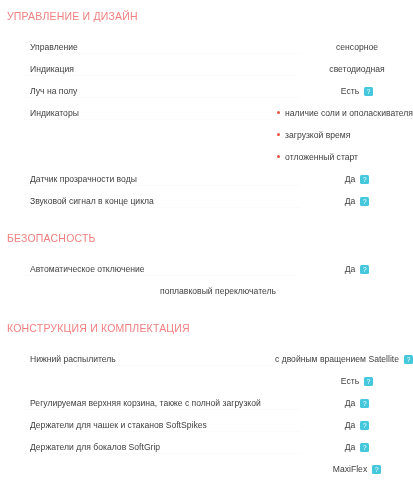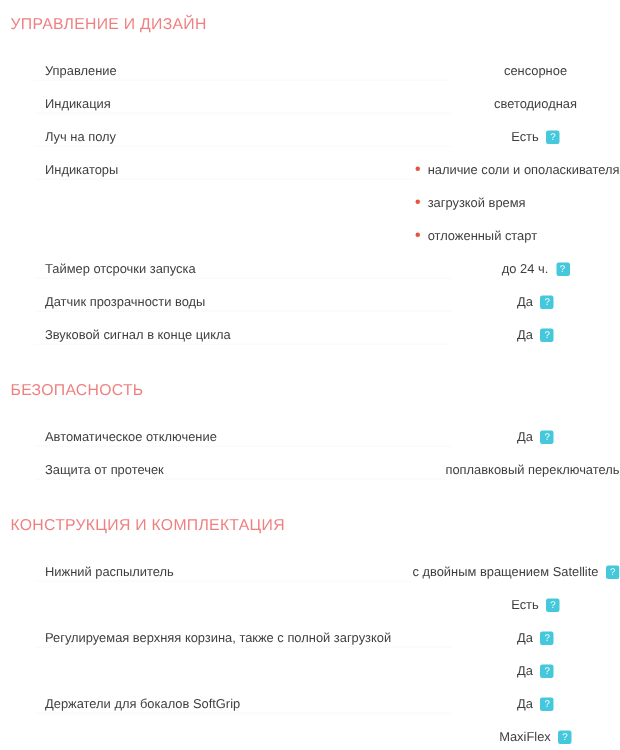--- a/index.html
+++ b/index.html
@@ -168,27 +168,20 @@
         </div>
         <div class="row bullets">
           <div class="row-label"><span>Индикаторы</span><span class="leader"></span></div>
           <div class="row-value">
             <div class="bullet-line"><span class="bullet-dot"></span><span>наличие соли и ополаскивателя</span></div>
             <div class="bullet-line"><span class="bullet-dot"></span><span>загрузкой время</span></div>
             <div class="bullet-line"><span class="bullet-dot"></span><span>отложенный старт</span></div>
           </div>
         </div>
         <div class="row">
-          <div class="row-label"><span>Таймер отсрочки запуска</span><span class="leader"></span></div>
-          <div class="row-value">
-            <span class="vtext">до 24 ч.</span>
-            <span class="help-icon">?</span>
-          </div>
-        </div>
-        <div class="row">
           <div class="row-label"><span>Датчик прозрачности воды</span><span class="leader"></span></div>
           <div class="row-value">
             <span class="vtext">Да</span>
             <span class="help-icon">?</span>
           </div>
         </div>
         <div class="row">
           <div class="row-label"><span>Звуковой сигнал в конце цикла</span><span class="leader"></span></div>
           <div class="row-value">
             <span class="vtext">Да</span>
@@ -205,21 +198,20 @@
       <div class="gap-sm"></div>
       <div class="rows">
         <div class="row">
           <div class="row-label"><span>Автоматическое отключение</span><span class="leader"></span></div>
           <div class="row-value">
             <span class="vtext">Да</span>
             <span class="help-icon">?</span>
           </div>
         </div>
         <div class="row">
-          <div class="row-label"><span>Защита от протечек</span><span class="leader"></span></div>
           <div class="row-value">
             <span class="vtext">поплавковый переключатель</span>
           </div>
         </div>
       </div>
     </div>
     <div class="section">
       <div class="gap-md"></div>
       <div class="section-head-wrap">
         <div class="section-title">КОНСТРУКЦИЯ И КОМПЛЕКТАЦИЯ</div>
@@ -241,21 +233,21 @@
           </div>
         </div>
         <div class="row">
           <div class="row-label"><span>Регулируемая верхняя корзина, также с полной загрузкой</span><span class="leader"></span></div>
           <div class="row-value">
             <span class="vtext">Да</span>
             <span class="help-icon">?</span>
           </div>
         </div>
         <div class="row">
-          <div class="row-label"><span class="leader"></span></div>
+          <div class="row-label"><span>Держатели для чашек и стаканов SoftSpikes</span><span class="leader"></span></div>
           <div class="row-value">
             <span class="vtext">Да</span>
             <span class="help-icon">?</span>
           </div>
         </div>
         <div class="row">
           <div class="row-label"><span>Держатели для бокалов SoftGrip</span><span class="leader"></span></div>
           <div class="row-value">
             <span class="vtext">Да</span>
             <span class="help-icon">?</span>

